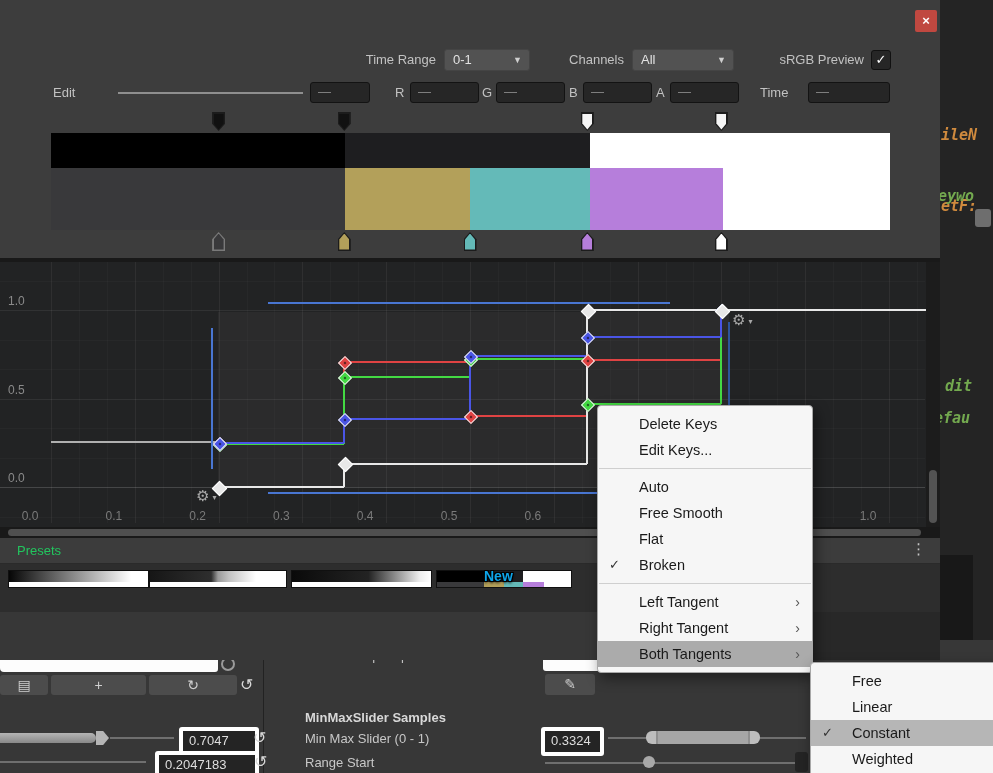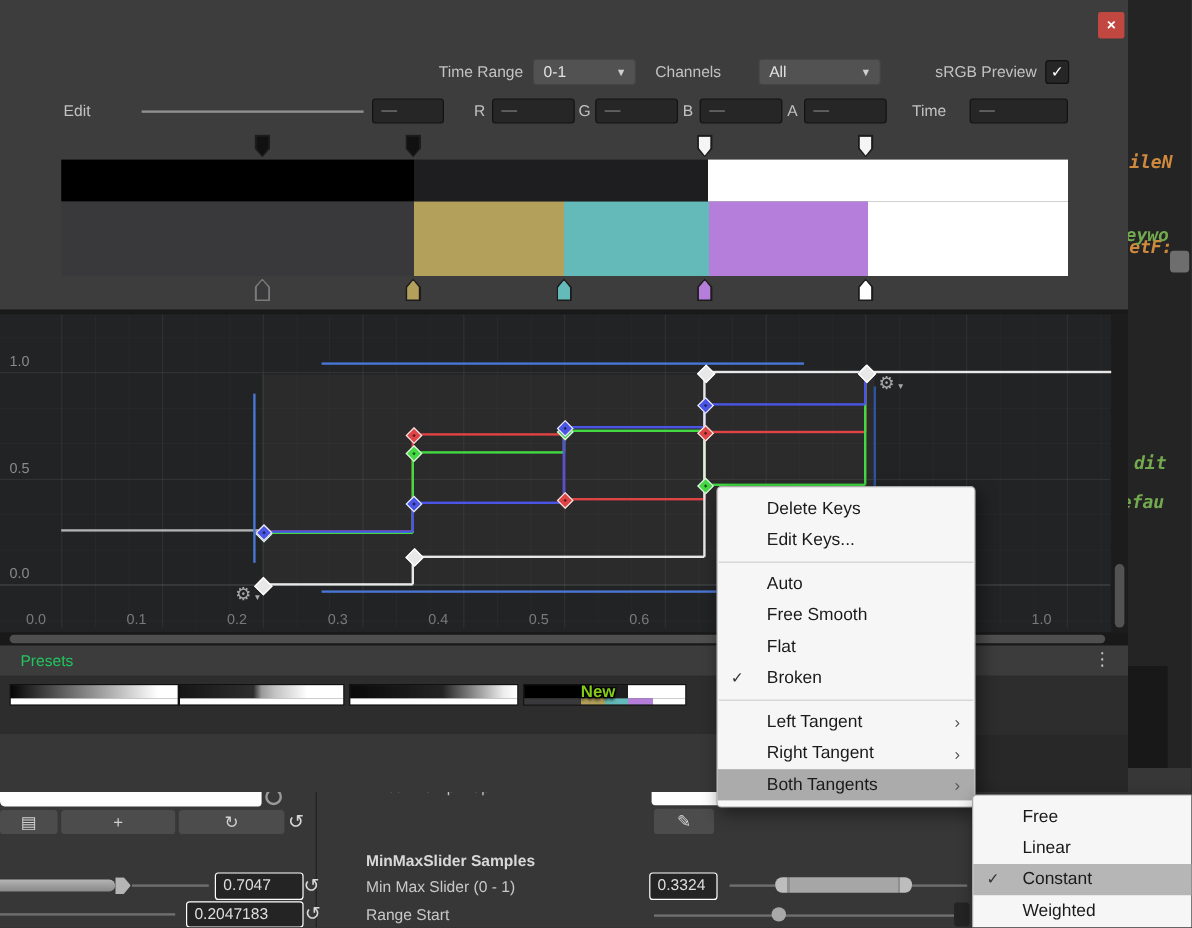--- a/index.html
+++ b/index.html
@@ -23,21 +23,21 @@
   #ramp-label{left:305px;top:648px;color:#c0c0c0;font-size:13px;}
   .insp-btn{background:#4c4c4c;border-radius:3px;color:#d0d0d0;text-align:center;
             font-size:14px;line-height:20px;height:20px;}
   #btn-save{left:0;top:675px;width:48px;}
   #btn-add{left:51px;top:675px;width:95px;}
   #btn-refresh{left:149px;top:675px;width:88px;}
   #undo-top{left:240px;top:675px;color:#d8d8d8;font-size:16px;}
   #btn-pencil{left:545px;top:674px;width:50px;height:21px;line-height:21px;}
   #insp-splitter{left:263px;top:660px;width:1px;height:113px;background:#222;}
   .track{background:#6f6f6f;height:2px;}
-  .ifield{background:#242424;border:1px solid #ffffff;border-radius:3px;color:#dedede;
+  .ifield{background:#242424;border:4px solid #ffffff;border-radius:3px;color:#dedede;
           font-size:13px;line-height:20px;padding:0 6px;white-space:nowrap;overflow:hidden;}
   #cap1{left:0;top:733px;width:96px;height:10px;border-radius:0 5px 5px 0;
         background:linear-gradient(180deg,#b4b4b4,#888);}
   #cap1-handle{left:96px;top:731px;width:13px;height:14px;background:#b5b5b5;
         clip-path:polygon(0 0,55% 0,100% 50%,55% 100%,0 100%);}
   #line1{left:110px;top:737px;width:64px;}
   #field1{left:179px;top:727px;width:60px;height:21px;}
   #undo1{left:253px;top:728px;color:#d8d8d8;font-size:16px;}
   #line2{left:0;top:761px;width:146px;}
   #field2{left:155px;top:751px;width:84px;height:20px;}
@@ -61,21 +61,21 @@
   #title-text{left:24px;top:0;height:40px;line-height:40px;color:#dadada;font-size:13.5px;}
   #close-btn{left:915px;top:10px;width:22px;height:22px;background:#c04840;border-radius:2px;
              color:#fff;text-align:center;line-height:21px;font-size:13px;font-weight:bold;}
   .tlabel{color:#c2c2c2;font-size:13px;line-height:22px;}
   .dropdown{background:#525252;border:1px solid #444;border-radius:3px;height:20px;
             color:#e2e2e2;font-size:13px;line-height:20px;padding:0 8px;}
   .dropdown .dd-arrow{position:absolute;right:7px;top:0;font-size:9px;color:#cfcfcf;line-height:20px;}
   #dd-timerange{left:444px;top:49px;width:68px;}
   #dd-channels{left:632px;top:49px;width:84px;}
   #lbl-timerange{left:330px;top:49px;width:106px;text-align:right;}
-  #lbl-channels{left:546px;top:49px;width:78px;}
+  #lbl-channels{left:546px;top:49px;width:78px;text-align:right;}
   #lbl-srgb{left:754px;top:49px;width:110px;text-align:right;}
   #srgb-check{left:871px;top:50px;width:18px;height:18px;background:#262626;border:1px solid #111;
               border-radius:3px;color:#fff;font-size:13px;line-height:18px;text-align:center;}
   #lbl-value{left:53px;top:82px;width:40px;}
   #value-slider-line{left:118px;top:92px;width:185px;height:2px;background:#8f8f8f;}
   .vfield{background:#262626;border:1px solid #131313;border-radius:3px;height:19px;
           color:#8a8a8a;font-size:13px;line-height:18px;padding:0 7px;}
   #f-value{left:310px;top:82px;width:44px;}
   .chan-lbl{width:14px;}
   #lbl-r{left:395px;top:82px;} #f-r{left:410px;top:82px;width:53px;}
@@ -112,21 +112,21 @@
   
   #presets-header{left:0;top:538px;width:940px;height:25px;background:#3c3c3c;border-bottom:1px solid #2a2a2a;}
   #presets-title{left:17px;top:538px;line-height:25px;color:#22c55e;font-size:13px;}
   #presets-dots{left:911px;top:540px;color:#c4c4c4;font-size:15px;}
   #presets-body{left:0;top:564px;width:940px;height:48px;background:#2d2d2d;}
   #below-presets-left{left:0;top:612px;width:660px;height:48px;background:#373737;}
   #below-presets-right{left:660px;top:612px;width:280px;height:48px;background:#282828;}
   .swatch{position:absolute;top:570px;height:16px;border:1px solid #101010;}
   .swatch .swtop{position:absolute;left:0;top:0;width:100%;height:11px;}
   .swatch .swbot{position:absolute;left:0;top:11px;width:100%;height:5px;background:#fff;}
-  #new-label{left:484px;top:568px;color:#84cc16;font-weight:bold;font-size:14px;
+  #new-label{left:484px;top:568px;color:#0ea5e9;font-weight:bold;font-size:14px;
              text-shadow:-1px -1px 0 #000,1px -1px 0 #000,-1px 1px 0 #000,1px 1px 0 #000,0 2px 3px #000;}
 
   
   .menu{position:absolute;background:#f6f6f6;border:1px solid #a8a8a8;border-radius:4px;
         box-shadow:3px 5px 14px rgba(0,0,0,.45);padding:5px 0;z-index:10;}
   #ctx-menu{left:597px;top:405px;width:214px;}
   #sub-menu{left:810px;top:662px;width:190px;z-index:11;}
   .mi{position:relative;height:26px;line-height:26px;font-size:14.5px;color:#1a1a1a;padding-left:41px;}
   .mi.hl{background:#ababab;}
   .mi .chk{position:absolute;left:11px;top:0;color:#333;font-size:13px;}

